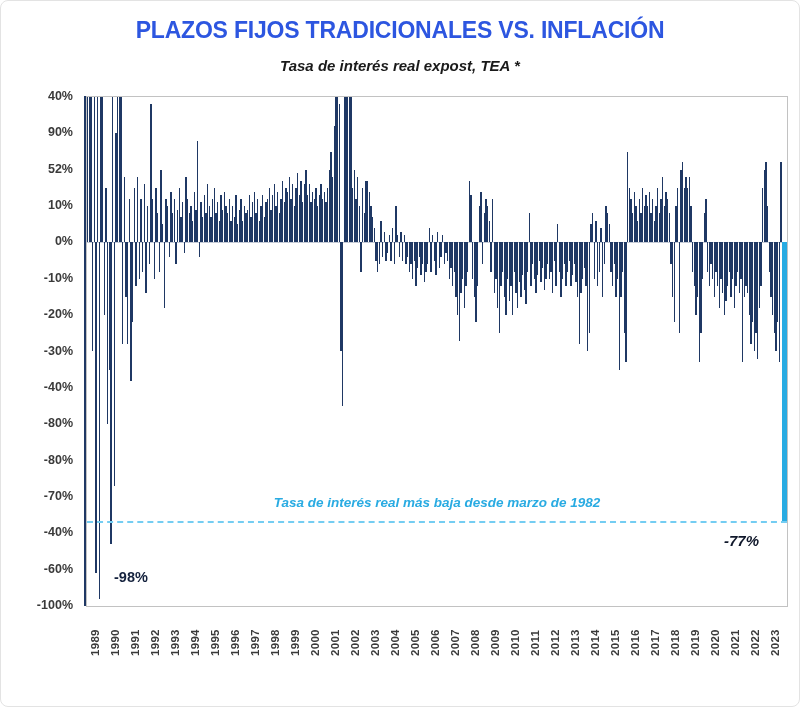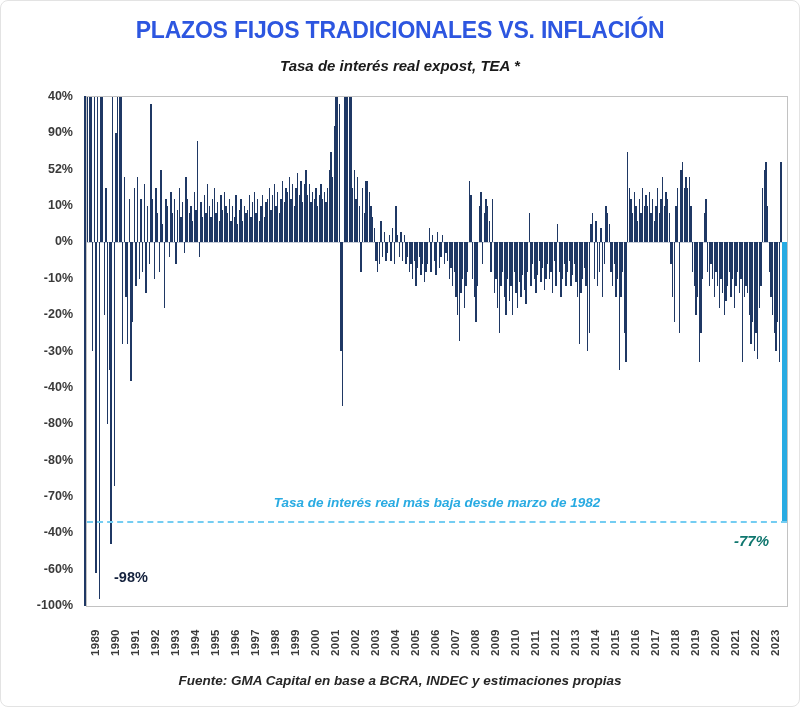--- a/index.html
+++ b/index.html
@@ -26,21 +26,21 @@
   .bar.hl{background:#29abe2;}
   .dash-line{
     position:absolute;left:0;width:100%;height:0;
     border-top:2px dashed #74cdf2;
   }
   .note-cyan{
     position:absolute;left:0;width:100%;text-align:center;
     font-size:13.5px;font-style:italic;font-weight:700;color:#29abe2;
   }
   .val-cyan{
-    position:absolute;right:18px;font-size:15px;font-weight:800;font-style:italic;color:#0f766e;
+    position:absolute;right:28px;font-size:15px;font-weight:800;font-style:italic;color:#0f172a;
   }
   .footnote{
     position:absolute;right:12px;font-size:13px;font-style:italic;font-weight:600;color:#9a9a9a;
   }
   .min-label{
     position:absolute;font-size:14.5px;font-weight:800;color:#14213d;
   }
   .ylabels{position:absolute;left:0;top:95px;width:78px;height:520px;}
   .ylabel{
     position:absolute;right:6px;width:70px;text-align:right;
@@ -546,15 +546,14 @@
       <div class="xlabel" style="left: 543px;">2016</div>
       <div class="xlabel" style="left: 563px;">2017</div>
       <div class="xlabel" style="left: 583px;">2018</div>
       <div class="xlabel" style="left: 603px;">2019</div>
       <div class="xlabel" style="left: 623px;">2020</div>
       <div class="xlabel" style="left: 643px;">2021</div>
       <div class="xlabel" style="left: 663px;">2022</div>
       <div class="xlabel" style="left: 683px;">2023</div>
     </div>
 
-  <div class="source">Fuente: GMA Capital en base a BCRA, INDEC y estimaciones propias</div>
 
 </div>
 
 </body></html>

